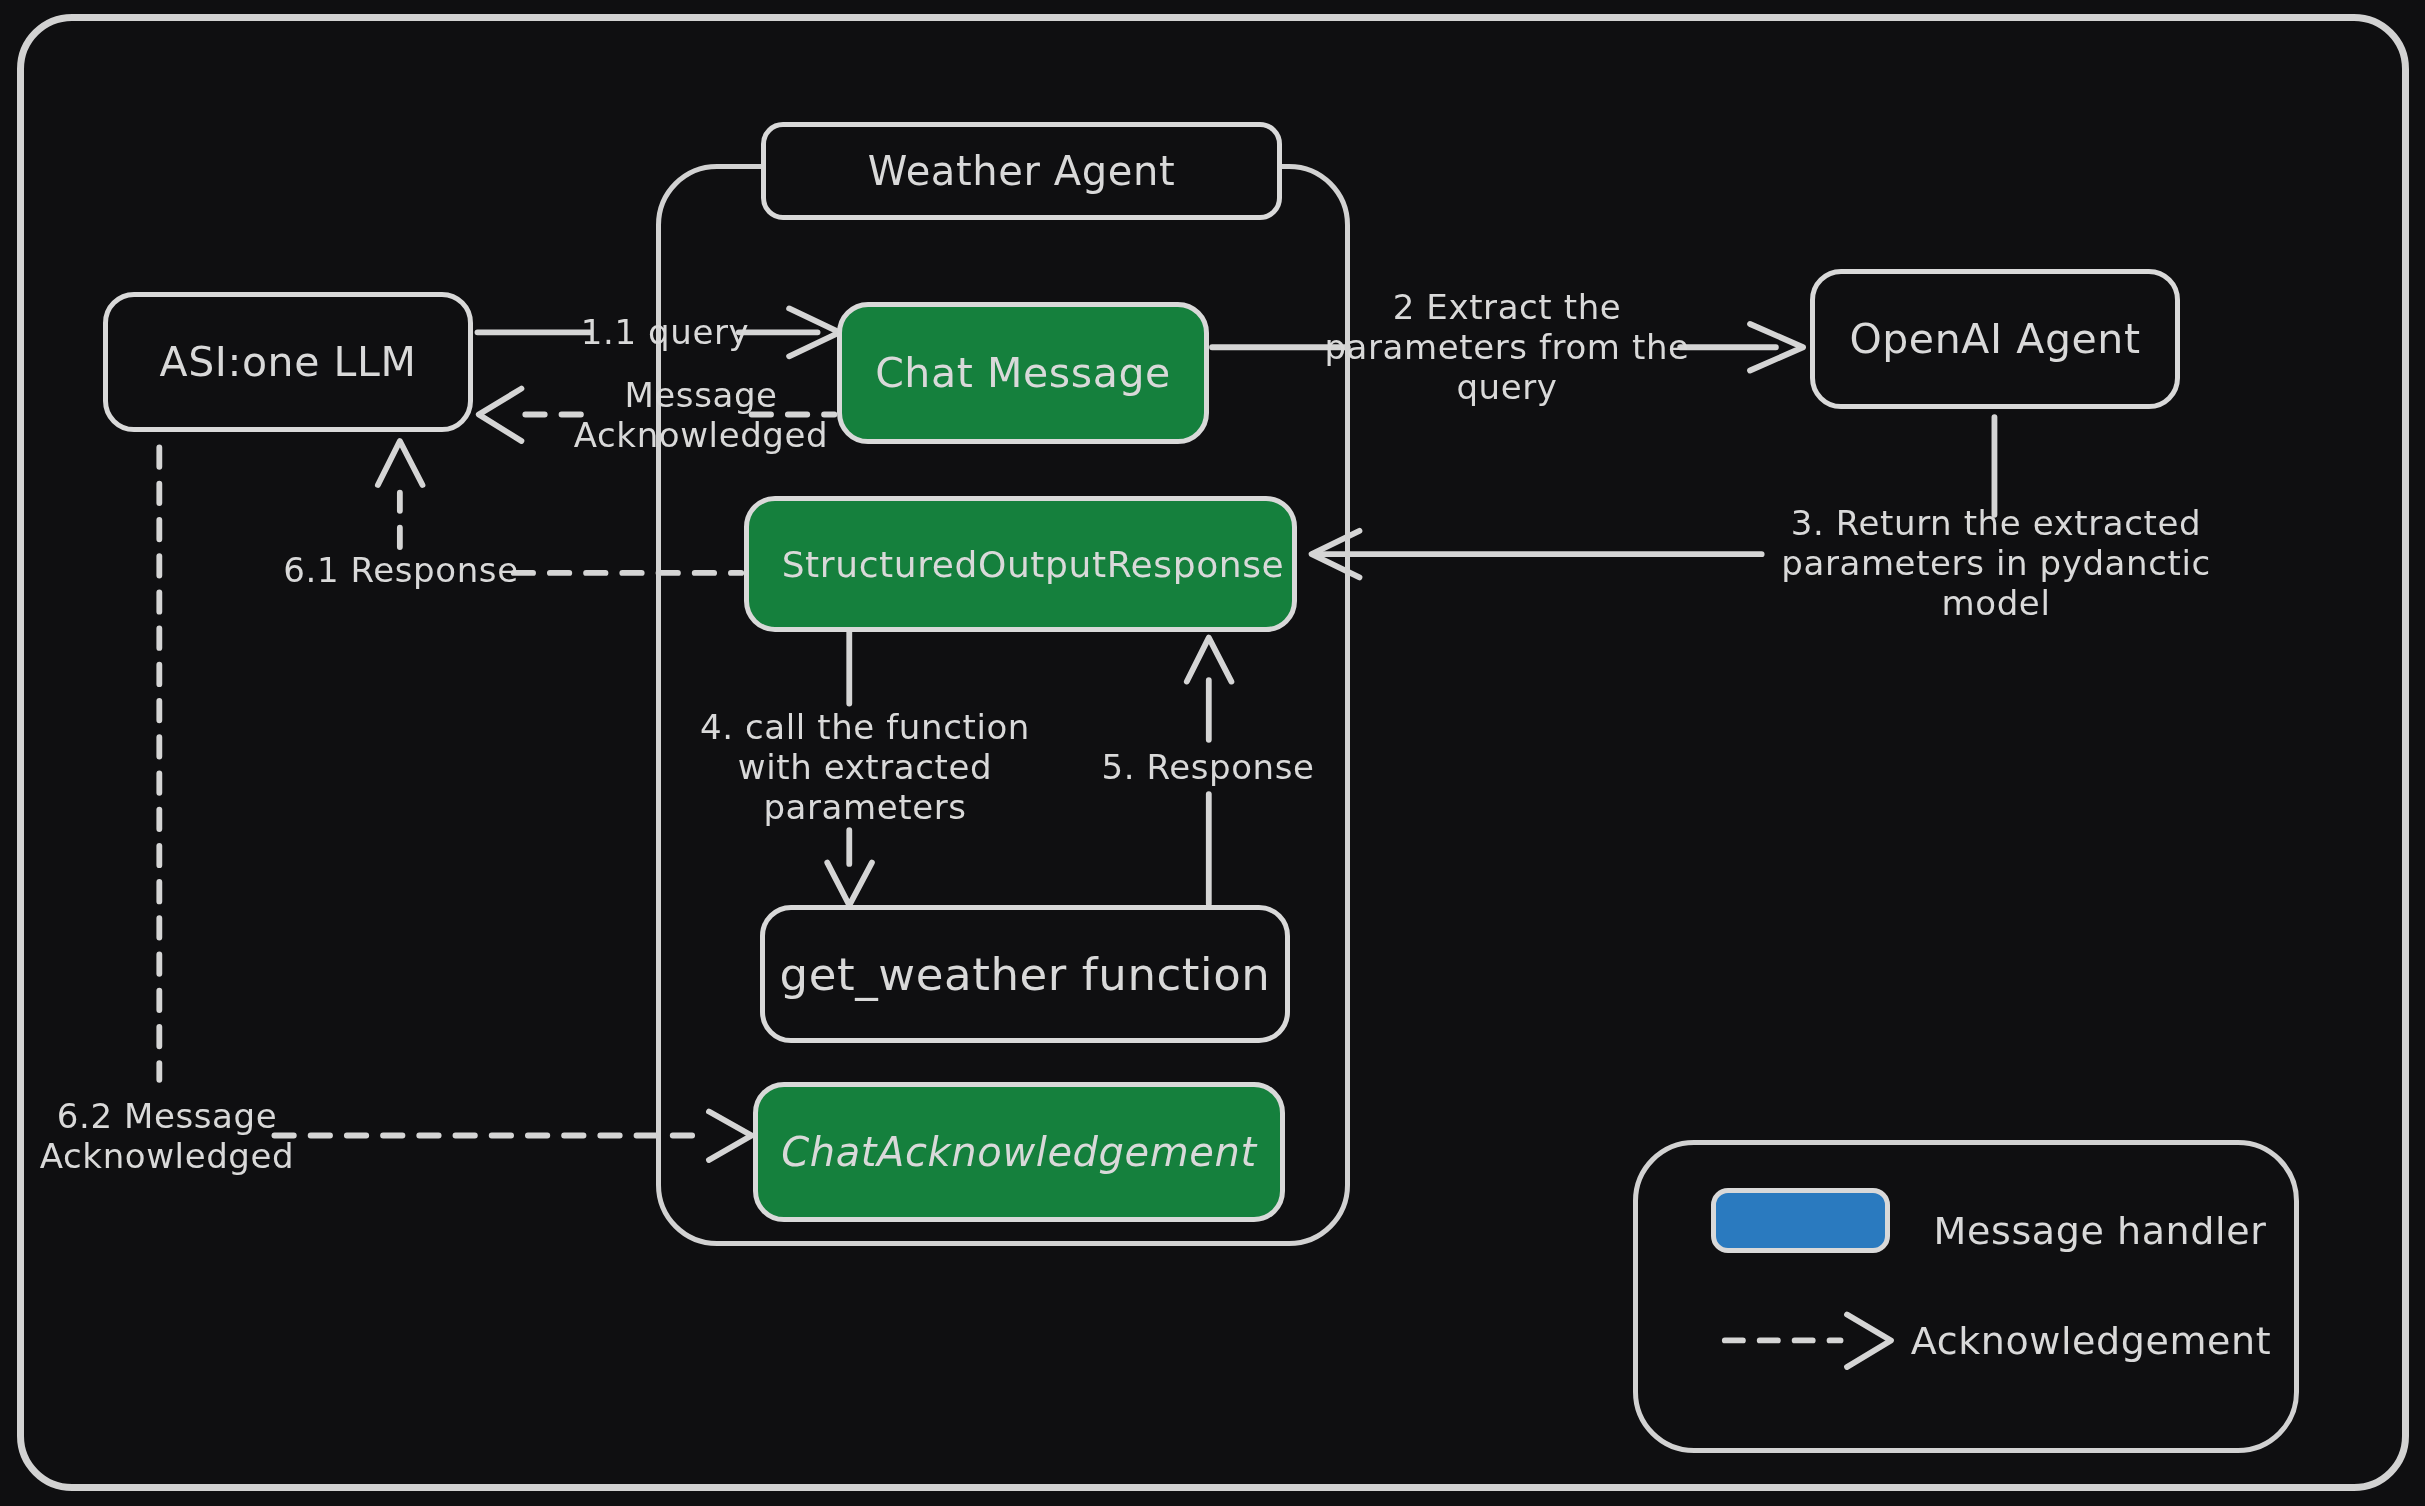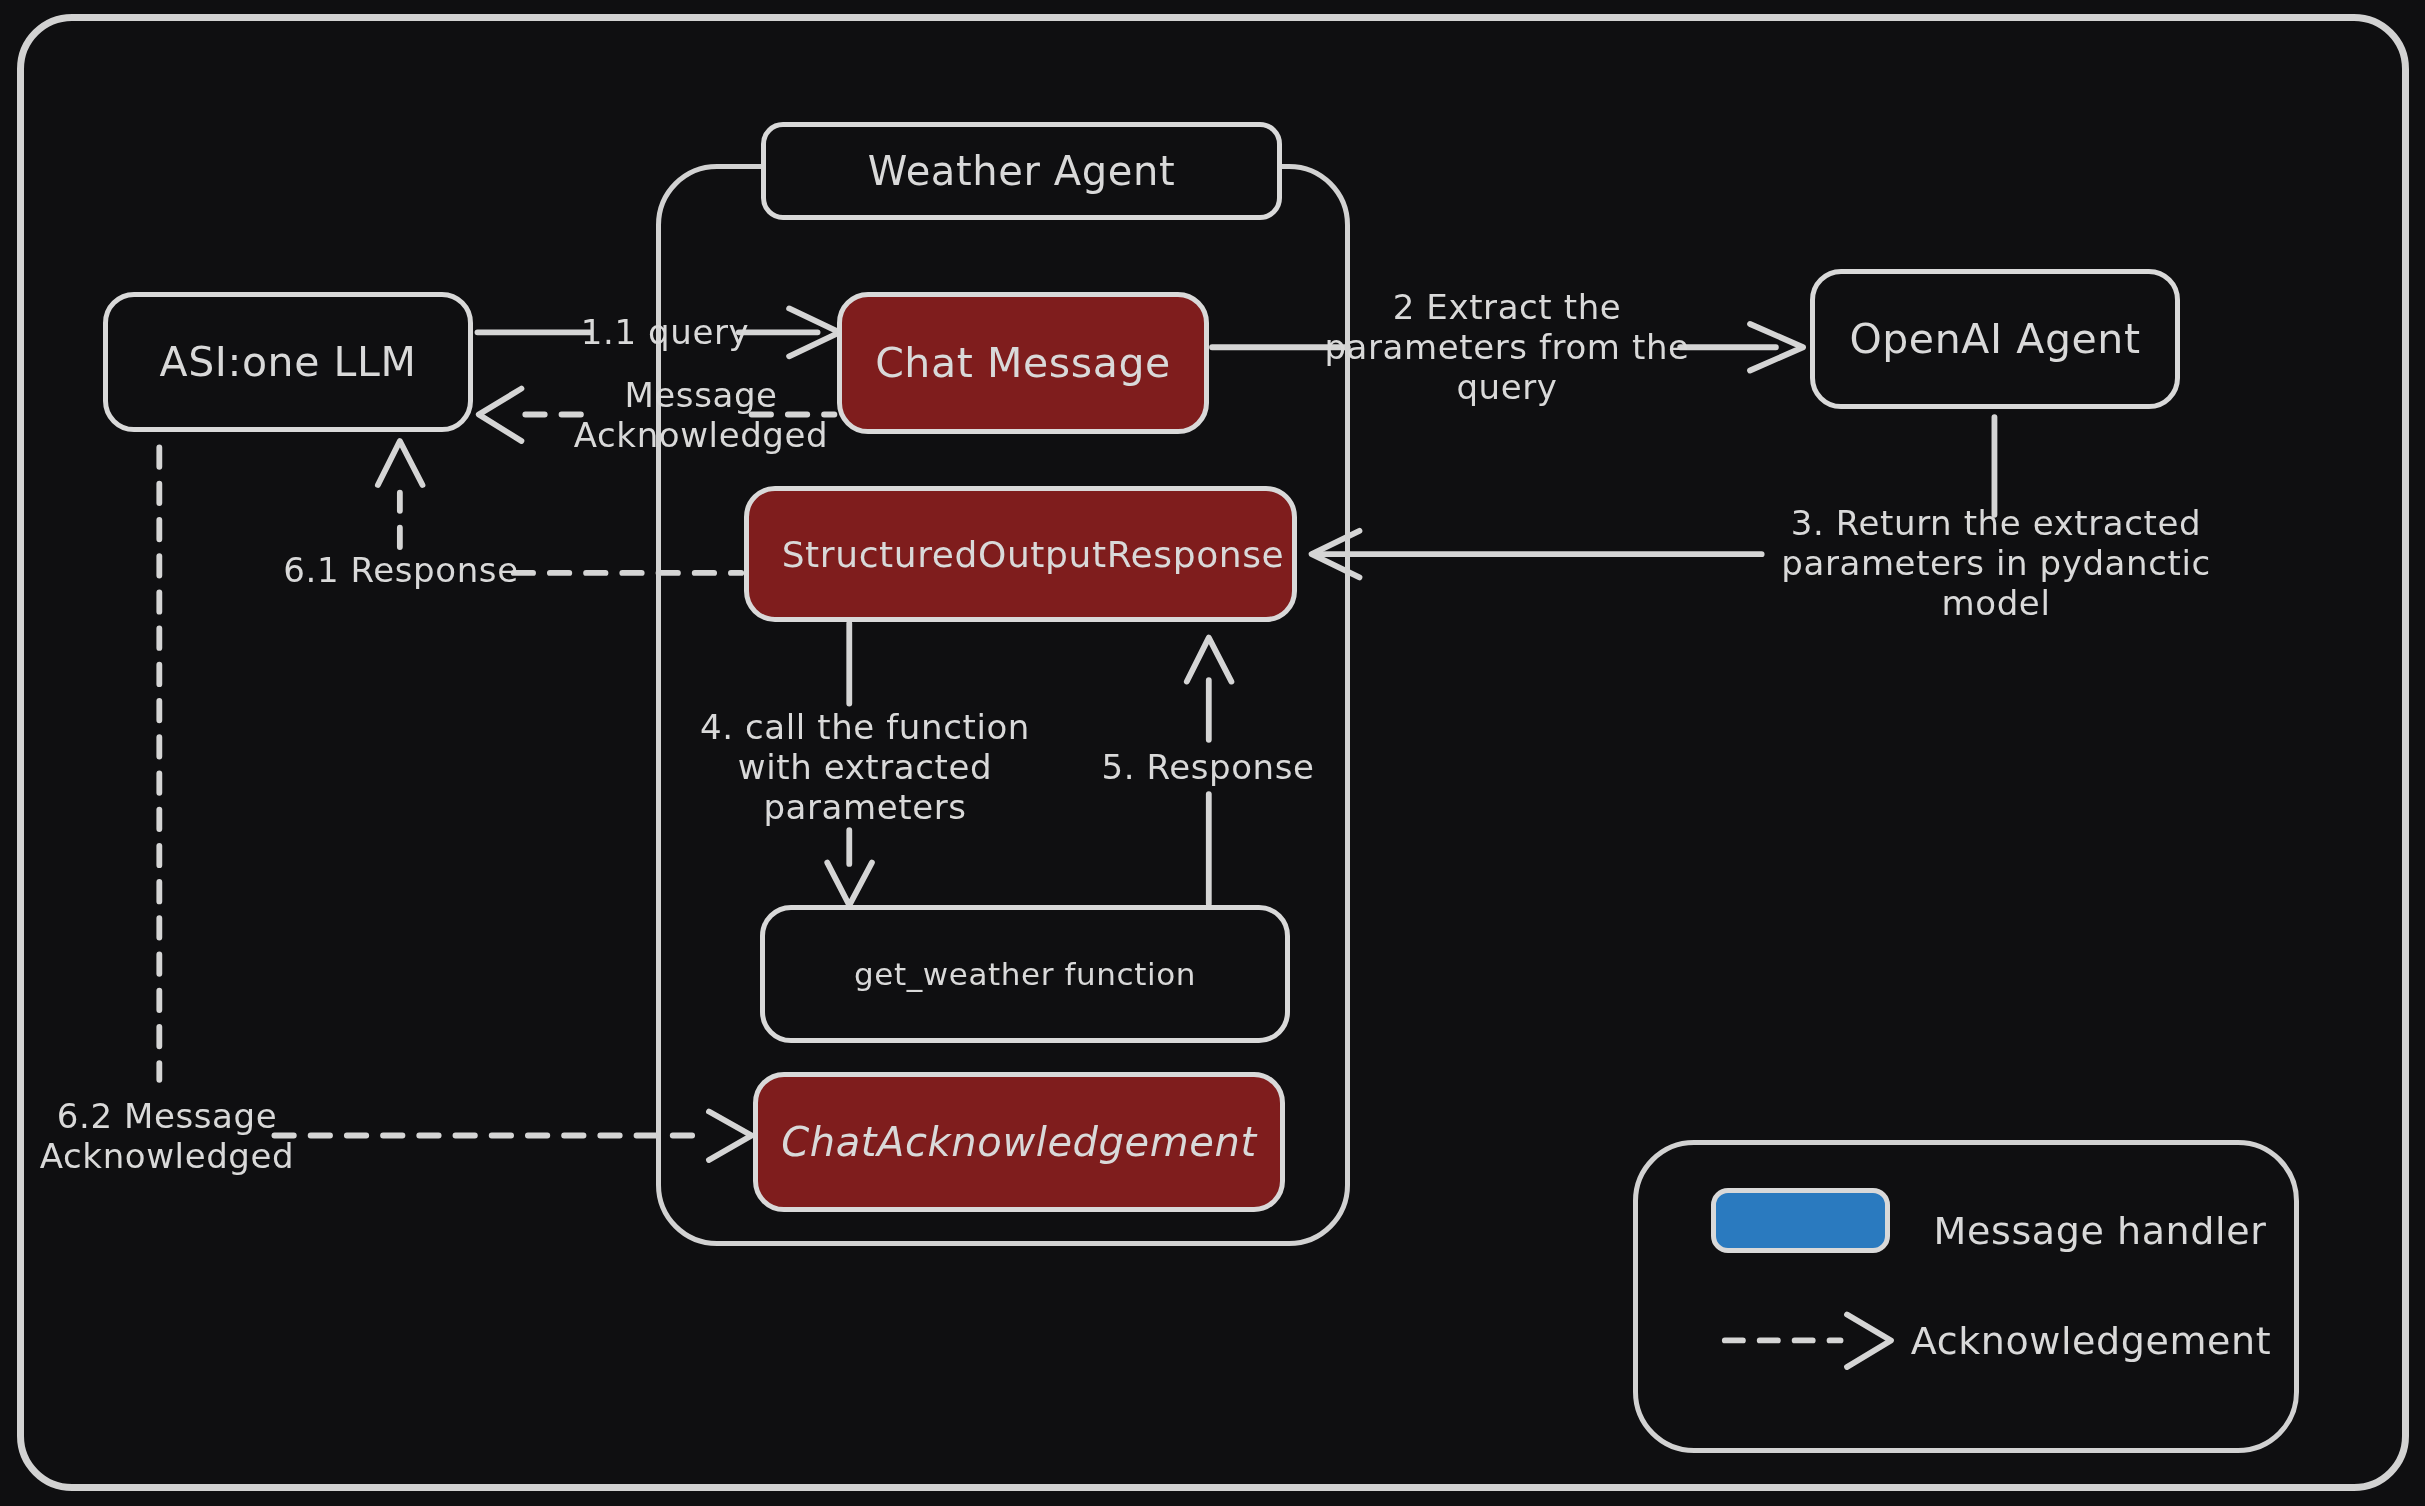--- a/index.html
+++ b/index.html
@@ -35,26 +35,26 @@
     display: flex;
     align-items: center;
     justify-content: center;
     border: 5.8px solid #d9d9d9;
     border-radius: 31px;
     box-sizing: border-box;
     text-align: right;
     letter-spacing: 0.6px;
   }
   .node.dark { background: #0f0f11; }
-  .node.blue { background: #7f1d1d; }
+  .node.blue { background: #15803d; margin-top: 10px; }
   #node-title      { left: 761px; top: 122px;  width: 521px; height: 98px; border-radius: 22px; font-size: 40px; }
   #node-asi        { left: 103px;  top: 292px;  width: 370px; height: 140px; font-size: 41px; }
   #node-chat       { left: 837px; top: 292px;  width: 372px; height: 142px; font-size: 41px; }
   #node-sor        { left: 744px; top: 486px;  width: 553px; height: 136px; font-size: 36px; padding-left: 25px; }
-  #node-getweather { left: 760px; top: 905px; width: 530px; height: 138px; font-size: 31px; }
+  #node-getweather { left: 760px; top: 905px; width: 530px; height: 138px; font-size: 45px; }
   #node-chatack    { left: 753px; top: 1072px; width: 532px; height: 140px; font-size: 40px; font-style: italic; }
   #node-openai     { left: 1810px; top: 269px;  width: 370px; height: 140px; font-size: 41px; }
   .edge-label {
     position: absolute;
     transform: translate(-50%, -50%);
     font-size: 34px;
     line-height: 1.18;
     white-space: pre-line;
     text-align: center;
     letter-spacing: 0.6px;

